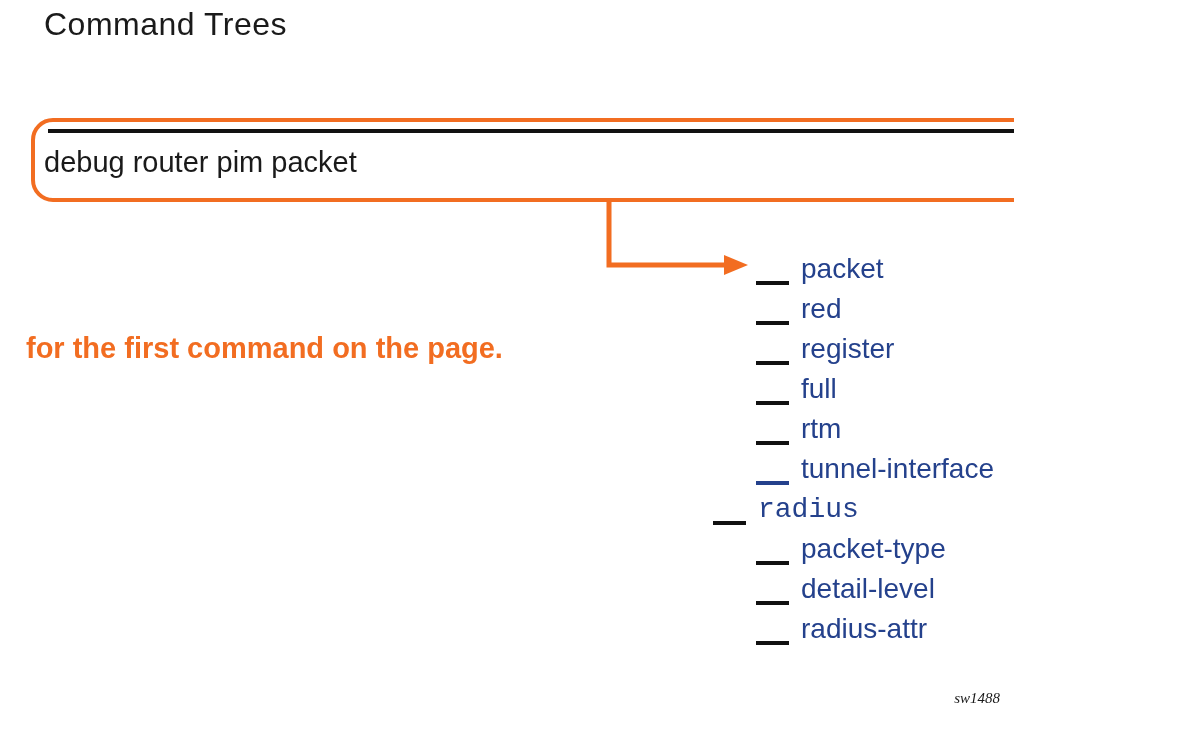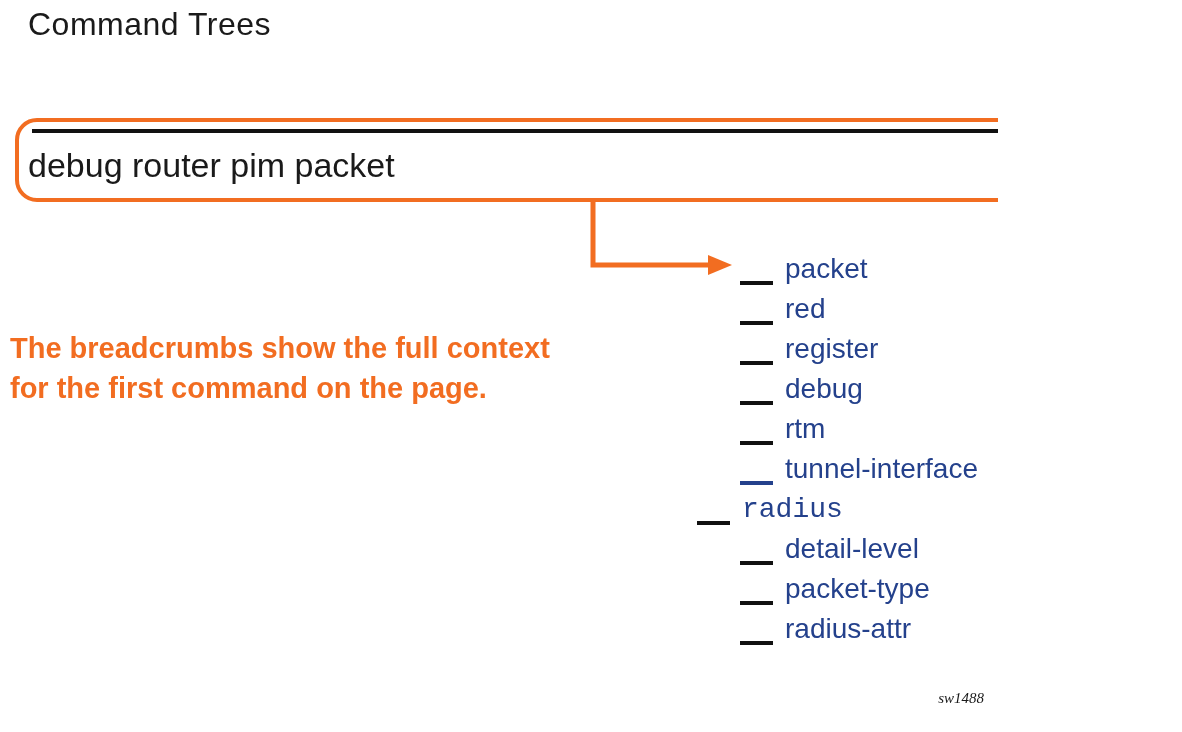--- a/index.html
+++ b/index.html
@@ -9,20 +9,21 @@
   }
   html,body{margin:0;padding:0;background:#fff;}
   .page{
     position:relative;
     width:998px;
     height:732px;
     background:#ffffff;
     overflow:hidden;
     font-family:"Liberation Sans", sans-serif;
     color:var(--ink);
+    margin-left:16px;
   }
   .page-title{
     position:absolute;
     left:28px; top:6px;
     font-size:32px;
     font-weight:400;
     letter-spacing:0.5px;
     color:var(--ink);
     margin:0;
   }
@@ -36,21 +37,21 @@
   }
   .cmd-rule{
     position:absolute;
     left:32px; top:129px;
     width:1120px; height:4px;
     background:#111;
   }
   .cmd-text{
     position:absolute;
     left:28px; top:146px;
-    font-size:34px;
+    font-size:29px;
     color:var(--ink);
     white-space:nowrap;
   }
   .arrow-svg{
     position:absolute;
     left:590px; top:200px;
   }
   .note{
     position:absolute;
     left:10px; top:328px;
@@ -104,60 +105,59 @@
   <div class="cmd-box"></div>
   <div class="cmd-rule"></div>
   <div class="cmd-text">debug router pim packet</div>
 
   <svg class="arrow-svg" width="150" height="80" viewBox="0 0 150 80">
     <path d="M3 0 L3 65 L120 65" fill="none" stroke="#F26D21" stroke-width="5"></path>
     <polygon points="118,55 118,75 142,65" fill="#F26D21"></polygon>
   </svg>
 
   <div class="note">
-    <div>The breadcrumbs show the full context</div>
     <div>for the first command on the page.</div>
   </div>
 
   <div class="tree">
       <div class="tree-row level-1">
         <span class="dash black"></span>
         <span class="tree-label">packet</span>
       </div>
       <div class="tree-row level-1">
         <span class="dash black"></span>
         <span class="tree-label">red</span>
       </div>
       <div class="tree-row level-1">
         <span class="dash black"></span>
         <span class="tree-label">register</span>
       </div>
       <div class="tree-row level-1">
         <span class="dash black"></span>
-        <span class="tree-label">debug</span>
+        <span class="tree-label">full</span>
       </div>
       <div class="tree-row level-1">
         <span class="dash black"></span>
         <span class="tree-label">rtm</span>
       </div>
       <div class="tree-row level-1">
         <span class="dash navy"></span>
         <span class="tree-label">tunnel-interface</span>
       </div>
       <div class="tree-row level-0">
         <span class="dash black"></span>
         <span class="tree-label">radius</span>
       </div>
       <div class="tree-row level-1">
         <span class="dash black"></span>
-        <span class="tree-label">detail-level</span>
+        <span class="tree-label">packet-type</span>
       </div>
       <div class="tree-row level-1">
         <span class="dash black"></span>
-        <span class="tree-label">packet-type</span>
+        <span class="tree-label">detail-level</span>
       </div>
       <div class="tree-row level-1">
         <span class="dash black"></span>
         <span class="tree-label">radius-attr</span>
       </div>
     </div>
 
   <div class="figure-id">sw1488</div>
 
 </div>

